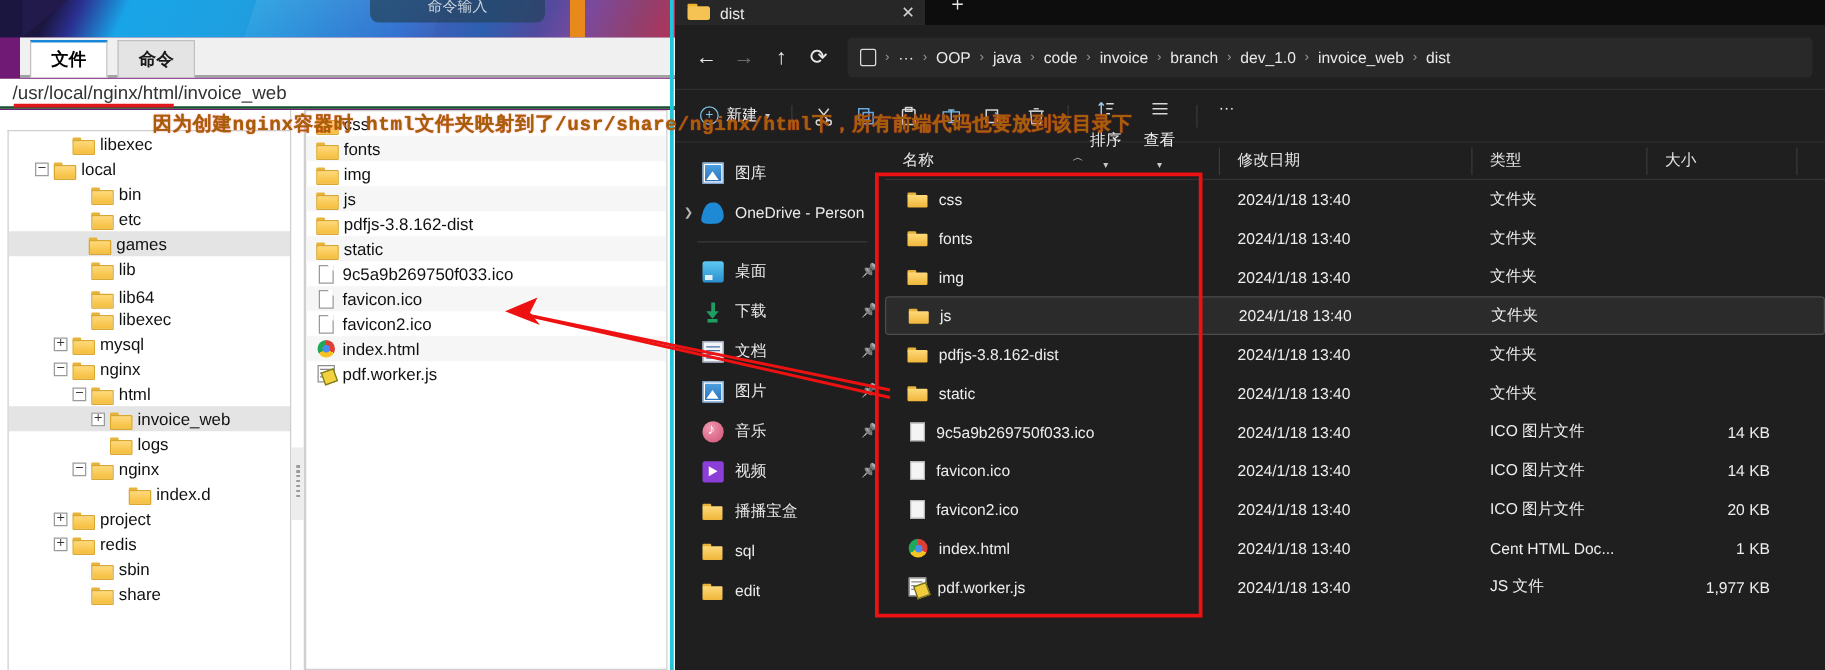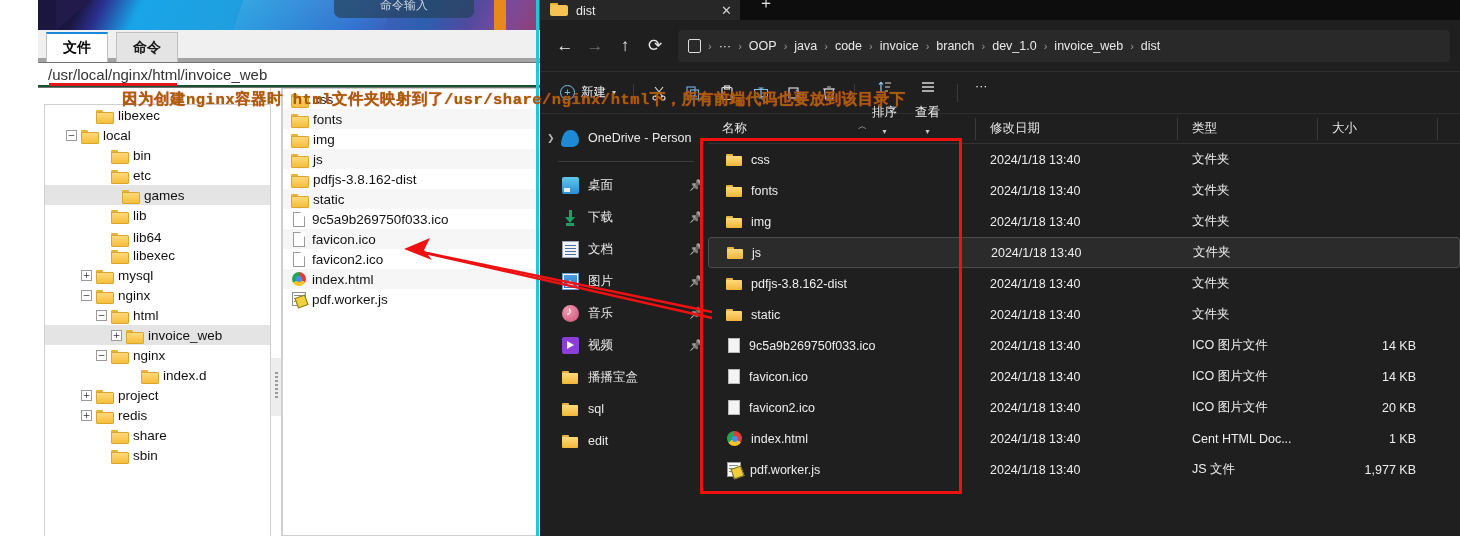--- a/index.html
+++ b/index.html
@@ -6,21 +6,21 @@
   html, body {
     width: 1460px; height: 536px; overflow: hidden;
     font-family: "Liberation Sans", "DejaVu Sans", sans-serif;
     background: #ffffff;
   }
   #root { position: relative; width: 1460px; height: 536px; }
 
   
   #sftp {
     position: absolute; left: 0; top: 0; width: 540px; height: 536px;
-    background: #737373; overflow: hidden; margin-left: 38px;
+    background: #701a75; overflow: hidden;
   }
   .wallpaper {
     position: absolute; left: 0; top: 0; width: 540px; height: 30px;
     background:
       linear-gradient(115deg, #1b1640 0px, #1b1640 40px, #2b2f8f 60px, #18a5e8 95px, #1f9fe0 180px, #2b7fd4 260px, #2f6fd0 300px, #3a5fb8 330px, #2d5fb0 360px, #514a9e 400px, #7a4a9e 430px, #923f6e 470px, #b0345a 500px, #5b2a66 540px);
     overflow: hidden;
   }
   .wallpaper .orange-stripe {
     position: absolute; right: 72px; top: 0; width: 12px; height: 30px;
     background: #e8891c;
@@ -36,22 +36,22 @@
     transform: skewX(-18deg);
   }
   .cmd-tip {
     position: absolute; left: 296px; top: -8px;
     width: 140px; height: 26px; border-radius: 7px;
     background: rgba(36,66,92,0.72);
     color: #c9d4dd; font-size: 12px;
     display: flex; align-items: center; justify-content: center;
   }
   .tabbar {
-    position: absolute; left: 0; top: 30px; width: 540px; height: 32px;
-    background: #f0f0f0; border-bottom: 4px solid #a3a3a3;
+    position: absolute; left: 16px; top: 30px; width: 540px; height: 32px;
+    background: #f0f0f0; border-bottom: 2px solid #a3a3a3;
   }
   .tab {
     position: absolute; top: 2px; height: 30px; padding: 0 16px;
     display: flex; align-items: center;
     font-size: 14px; color: #1a1a1a; font-weight: bold;
     border: 1px solid #c0c0c0; border-bottom: none;
     background: #e4e4e4;
   }
   .tab.active {
     background: #ffffff; border-top: 2px solid #1a86d8;
@@ -440,21 +440,21 @@
           <div class="trow tw" style="padding-left: 51px;">
             <span class="tguide"></span>
             <span class="folder-ico"></span>
             <span>bin</span>
           </div>
           <div class="trow tw" style="padding-left: 51px;">
             <span class="tguide"></span>
             <span class="folder-ico"></span>
             <span>etc</span>
           </div>
-          <div class="trow tw sel" style="padding-left: 62px;">
+          <div class="trow tw sel" style="padding-left: 49px;">
             <span class="tguide"></span>
             <span class="folder-ico"></span>
             <span>games</span>
           </div>
           <div class="trow tw" style="padding-left: 51px;">
             <span class="tguide"></span>
             <span class="folder-ico"></span>
             <span>lib</span>
           </div>
           <div class="trow tw" style="padding-left: 51px; align-items: flex-end;">
@@ -480,20 +480,25 @@
           <div class="trow tw" style="padding-left: 51px;">
             <span class="expander">−</span>
             <span class="folder-ico"></span>
             <span>html</span>
           </div>
           <div class="trow tw sel" style="padding-left: 66px;">
             <span class="expander">+</span>
             <span class="folder-ico"></span>
             <span>invoice_web</span>
           </div>
+          <div class="trow tw" style="padding-left: 66px;">
+            <span class="tguide"></span>
+            <span class="folder-ico"></span>
+            <span>logs</span>
+          </div>
           <div class="trow tw" style="padding-left: 51px;">
             <span class="expander">−</span>
             <span class="folder-ico"></span>
             <span>nginx</span>
           </div>
           <div class="trow tw" style="padding-left: 81px;">
             <span class="tguide"></span>
             <span class="folder-ico"></span>
             <span>index.d</span>
           </div>
@@ -503,26 +508,26 @@
             <span>project</span>
           </div>
           <div class="trow tw" style="padding-left: 36px;">
             <span class="expander">+</span>
             <span class="folder-ico"></span>
             <span>redis</span>
           </div>
           <div class="trow tw" style="padding-left: 51px;">
             <span class="tguide"></span>
             <span class="folder-ico"></span>
+            <span>sbin</span>
+          </div>
+          <div class="trow tw" style="padding-left: 51px;">
+            <span class="tguide"></span>
+            <span class="folder-ico"></span>
             <span>share</span>
-          </div>
-          <div class="trow tw" style="padding-left: 51px;">
-            <span class="tguide"></span>
-            <span class="folder-ico"></span>
-            <span>sbin</span>
           </div>
         </div>
       <div class="splitter">
         <div class="thumb"></div>
         <div class="grip"></div>
       </div>
       <div class="filelist" id="file-pane">
           <div class="trow" style="padding-left: 8px;">
             <span class="folder-ico"></span>
             <span>css</span>
@@ -676,20 +681,24 @@
         <span>查看</span>
         <span class="caret">▾</span>
       </div>
       <div class="tb-sep"></div>
       <div class="tb-text">···</div>
     </div>
 
     <div class="exp-body">
       <div class="nav-pane" id="nav-pane">
           <div class="nav-item">
+            <span class="ic ic-pic"></span>
+            <span class="nav-label">图库</span>
+          </div>
+          <div class="nav-item">
             <span class="chev">❯</span>
             <span class="ic ic-cloud"></span>
             <span class="nav-label">OneDrive - Person</span>
           </div>
           <div class="nav-sep"></div>
           <div class="nav-item">
             <span class="ic ic-desk"></span>
             <span class="nav-label">桌面</span>
             <span class="pin" style="filter: grayscale(1) brightness(1.2);">📌</span>
           </div>

